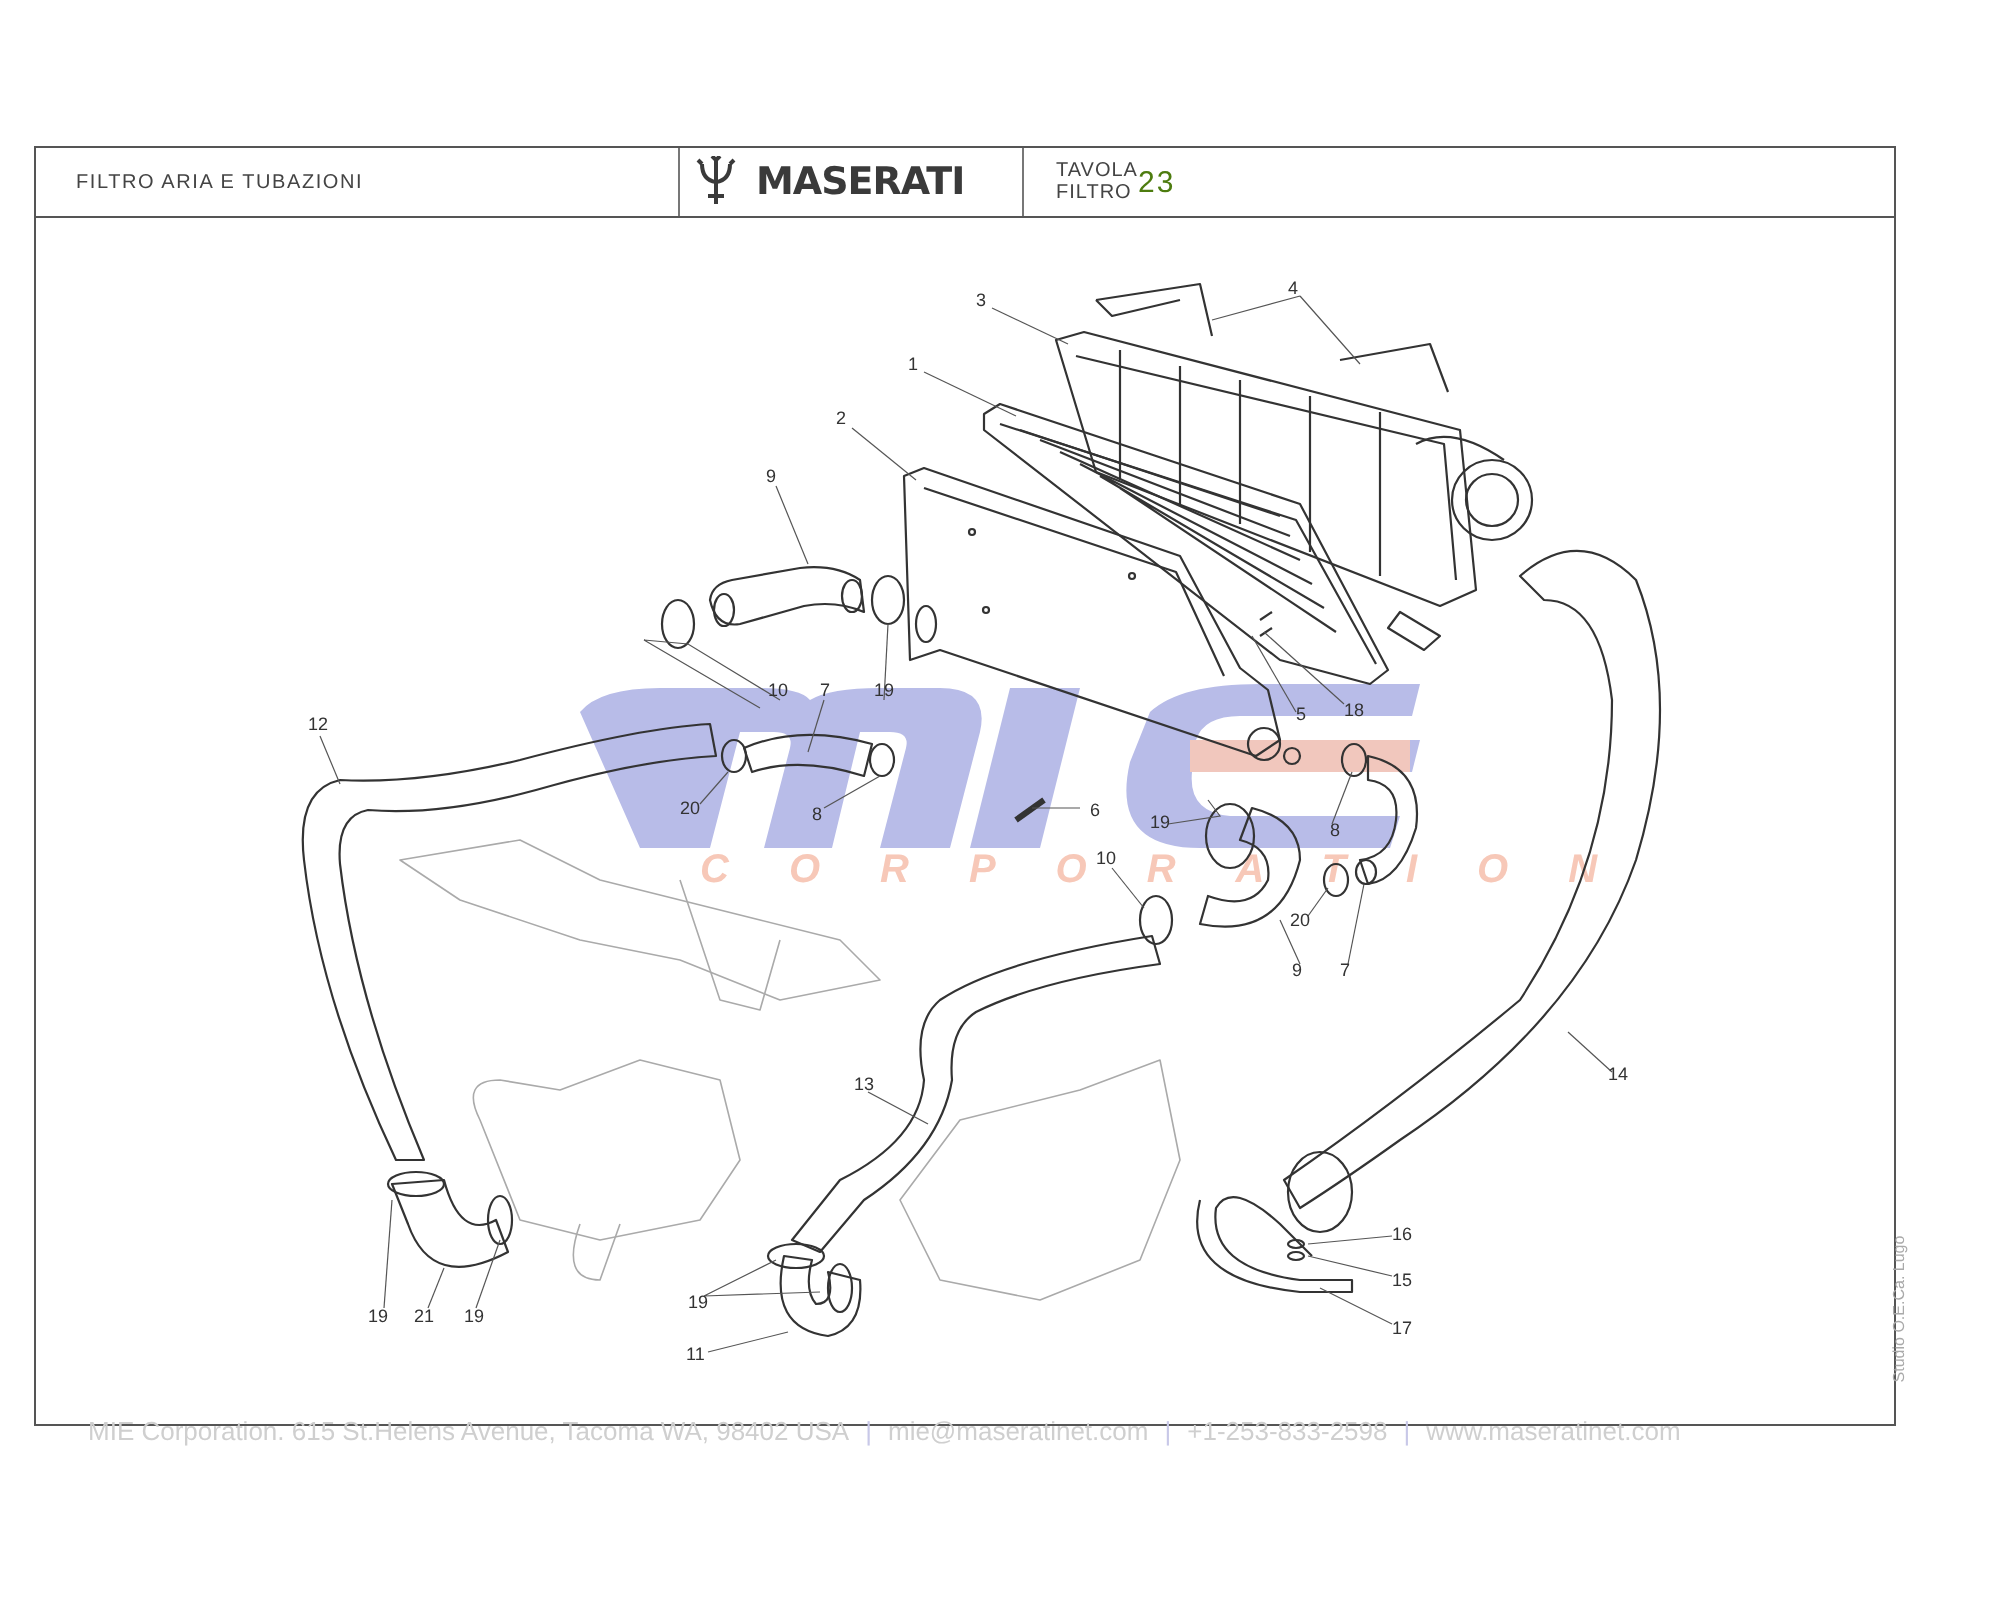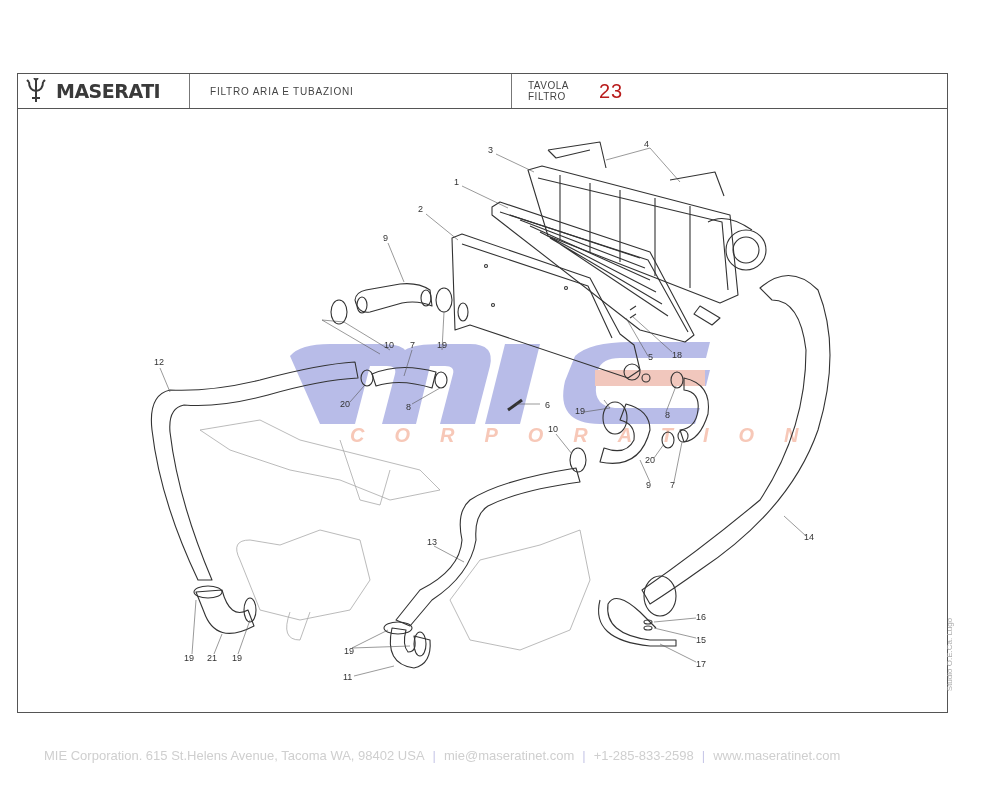--- a/index.html
+++ b/index.html
@@ -4,45 +4,45 @@
 <style>
   html,body{margin:0;padding:0;background:#fff;}
   body{width:1000px;height:800px;position:relative;overflow:hidden;font-family:"Liberation Sans",sans-serif;color:#333;}
   .sheet{position:absolute;left:17px;top:73px;width:931px;height:640px;border:1.5px solid #555;box-sizing:border-box;}
   .hdr{position:absolute;left:17px;top:73px;width:931px;height:36px;border:1.5px solid #555;box-sizing:border-box;display:flex;}
   .hcell{border-right:1px solid #777;display:flex;align-items:center;box-sizing:border-box;}
   .logo{width:172px;padding-left:8px;gap:10px;}
   .logo .brand{font-weight:bold;font-size:19px;letter-spacing:-0.5px;color:#3a3a3a;font-family:"DejaVu Sans",sans-serif;}
   .it{width:322px;padding-left:20px;font-size:10px;letter-spacing:0.8px;color:#444;}
   .en{width:280px;padding-left:32px;font-size:10px;letter-spacing:0.8px;color:#444;}
-  .tav{border-right:none;flex:1;padding-left:16px;gap:30px;}
+  .tav{border-right:none;flex:1;padding-left:16px;}
   .tav .lbl{font-size:10px;line-height:11px;color:#444;letter-spacing:0.5px;}
-  .tav .num{font-size:20px;color:#b91c1c;letter-spacing:1px;}
+  .tav .num{font-size:15px;color:#4d7c0f;letter-spacing:1px;}
   svg.draw{position:absolute;left:0;top:0;}
   .callout{font-size:9px;fill:#333;font-family:"Liberation Sans",sans-serif;}
   .wm-main{position:absolute;left:270px;top:336px;}
   .wm-corp{position:absolute;left:350px;top:424px;font-size:20px;font-weight:bold;font-style:italic;color:#f7c8b8;letter-spacing:30px;}
-  .footer{position:absolute;left:44px;top:748px;font-size:13px;color:#cfcfcf;white-space:nowrap;display:flex;gap:8px;}
+  .footer{position:absolute;left:44px;top:708px;font-size:13px;color:#cfcfcf;white-space:nowrap;display:flex;gap:8px;}
   .footer .sep{color:#c8c8e8;}
   .studio{position:absolute;left:947px;top:610px;width:20px;height:90px;}
   .studio span{position:absolute;left:-34px;top:40px;transform:rotate(-90deg);font-size:8px;color:#aaa;white-space:nowrap;}
 </style>
 </head>
 <body>
 
 <div class="sheet"></div>
 
 <div class="hdr">
+  <div class="hcell it">FILTRO ARIA E TUBAZIONI</div>
   <div class="hcell logo">
     <svg width="20" height="26" viewBox="0 0 20 26">
       <path d="M10 2 L10 24 M3 4 Q3 12 10 13 Q17 12 17 4 M3 4 L1 2 M17 4 L19 2 M10 2 L8 0 M10 2 L12 0 M6 20 L14 20" stroke="#3a3a3a" stroke-width="2" fill="none"></path>
     </svg>
     <span class="brand">MASERATI</span>
   </div>
-  <div class="hcell it">FILTRO ARIA E TUBAZIONI</div>
   <div class="hcell tav">
     <div class="lbl">
       <div>TAVOLA</div>
       <div>FILTRO</div>
     </div>
     <div class="num">23</div>
   </div>
 </div>
 
 <svg class="wm-main" width="440" height="90" viewBox="0 0 440 90">
@@ -208,20 +208,20 @@
     <text x="645" y="463">20</text>
     <text x="207" y="661">21</text>
   </g>
 </svg>
 
 <div class="footer">
   <span>MIE Corporation. 615 St.Helens Avenue, Tacoma WA, 98402 USA</span>
   <span class="sep">|</span>
   <span>mie@maseratinet.com</span>
   <span class="sep">|</span>
-  <span>+1-285-833-2598</span>
+  <span>+1-253-833-2598</span>
   <span class="sep">|</span>
   <span>www.maseratinet.com</span>
 </div>
 
 <div class="studio">
   <span>Studio O.E.Ca. Lugo</span>
 </div>
 
 </body></html>

